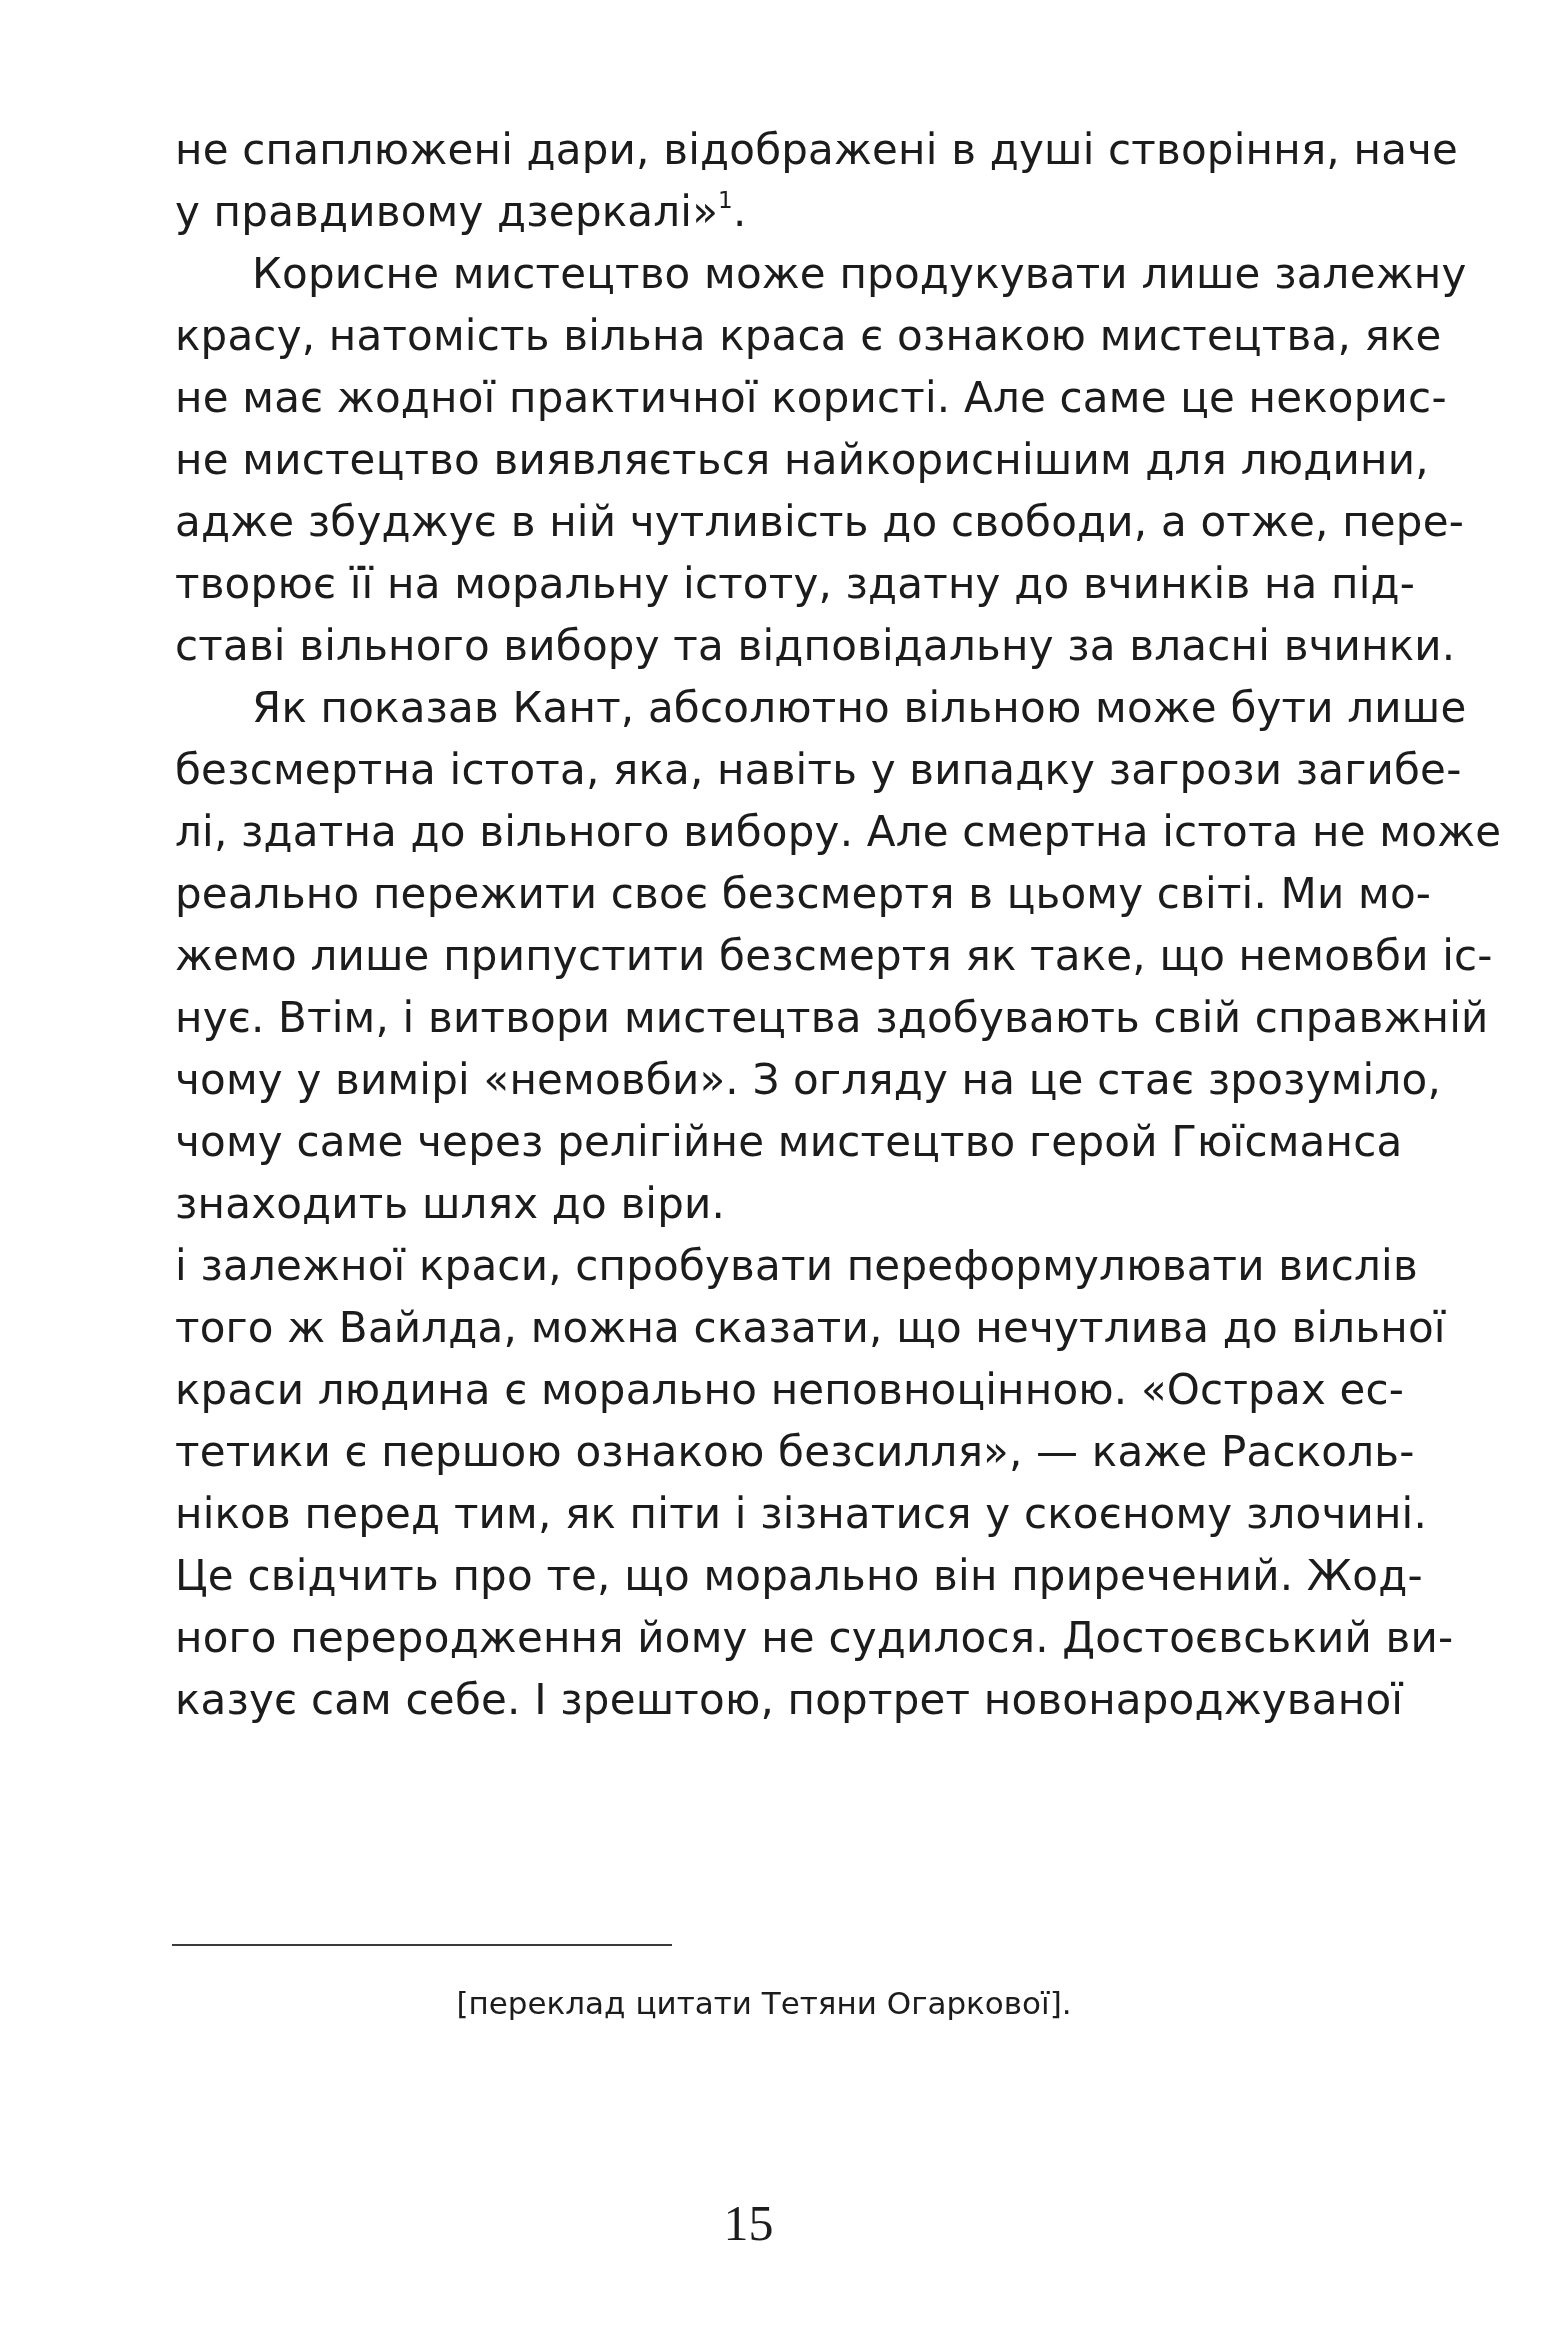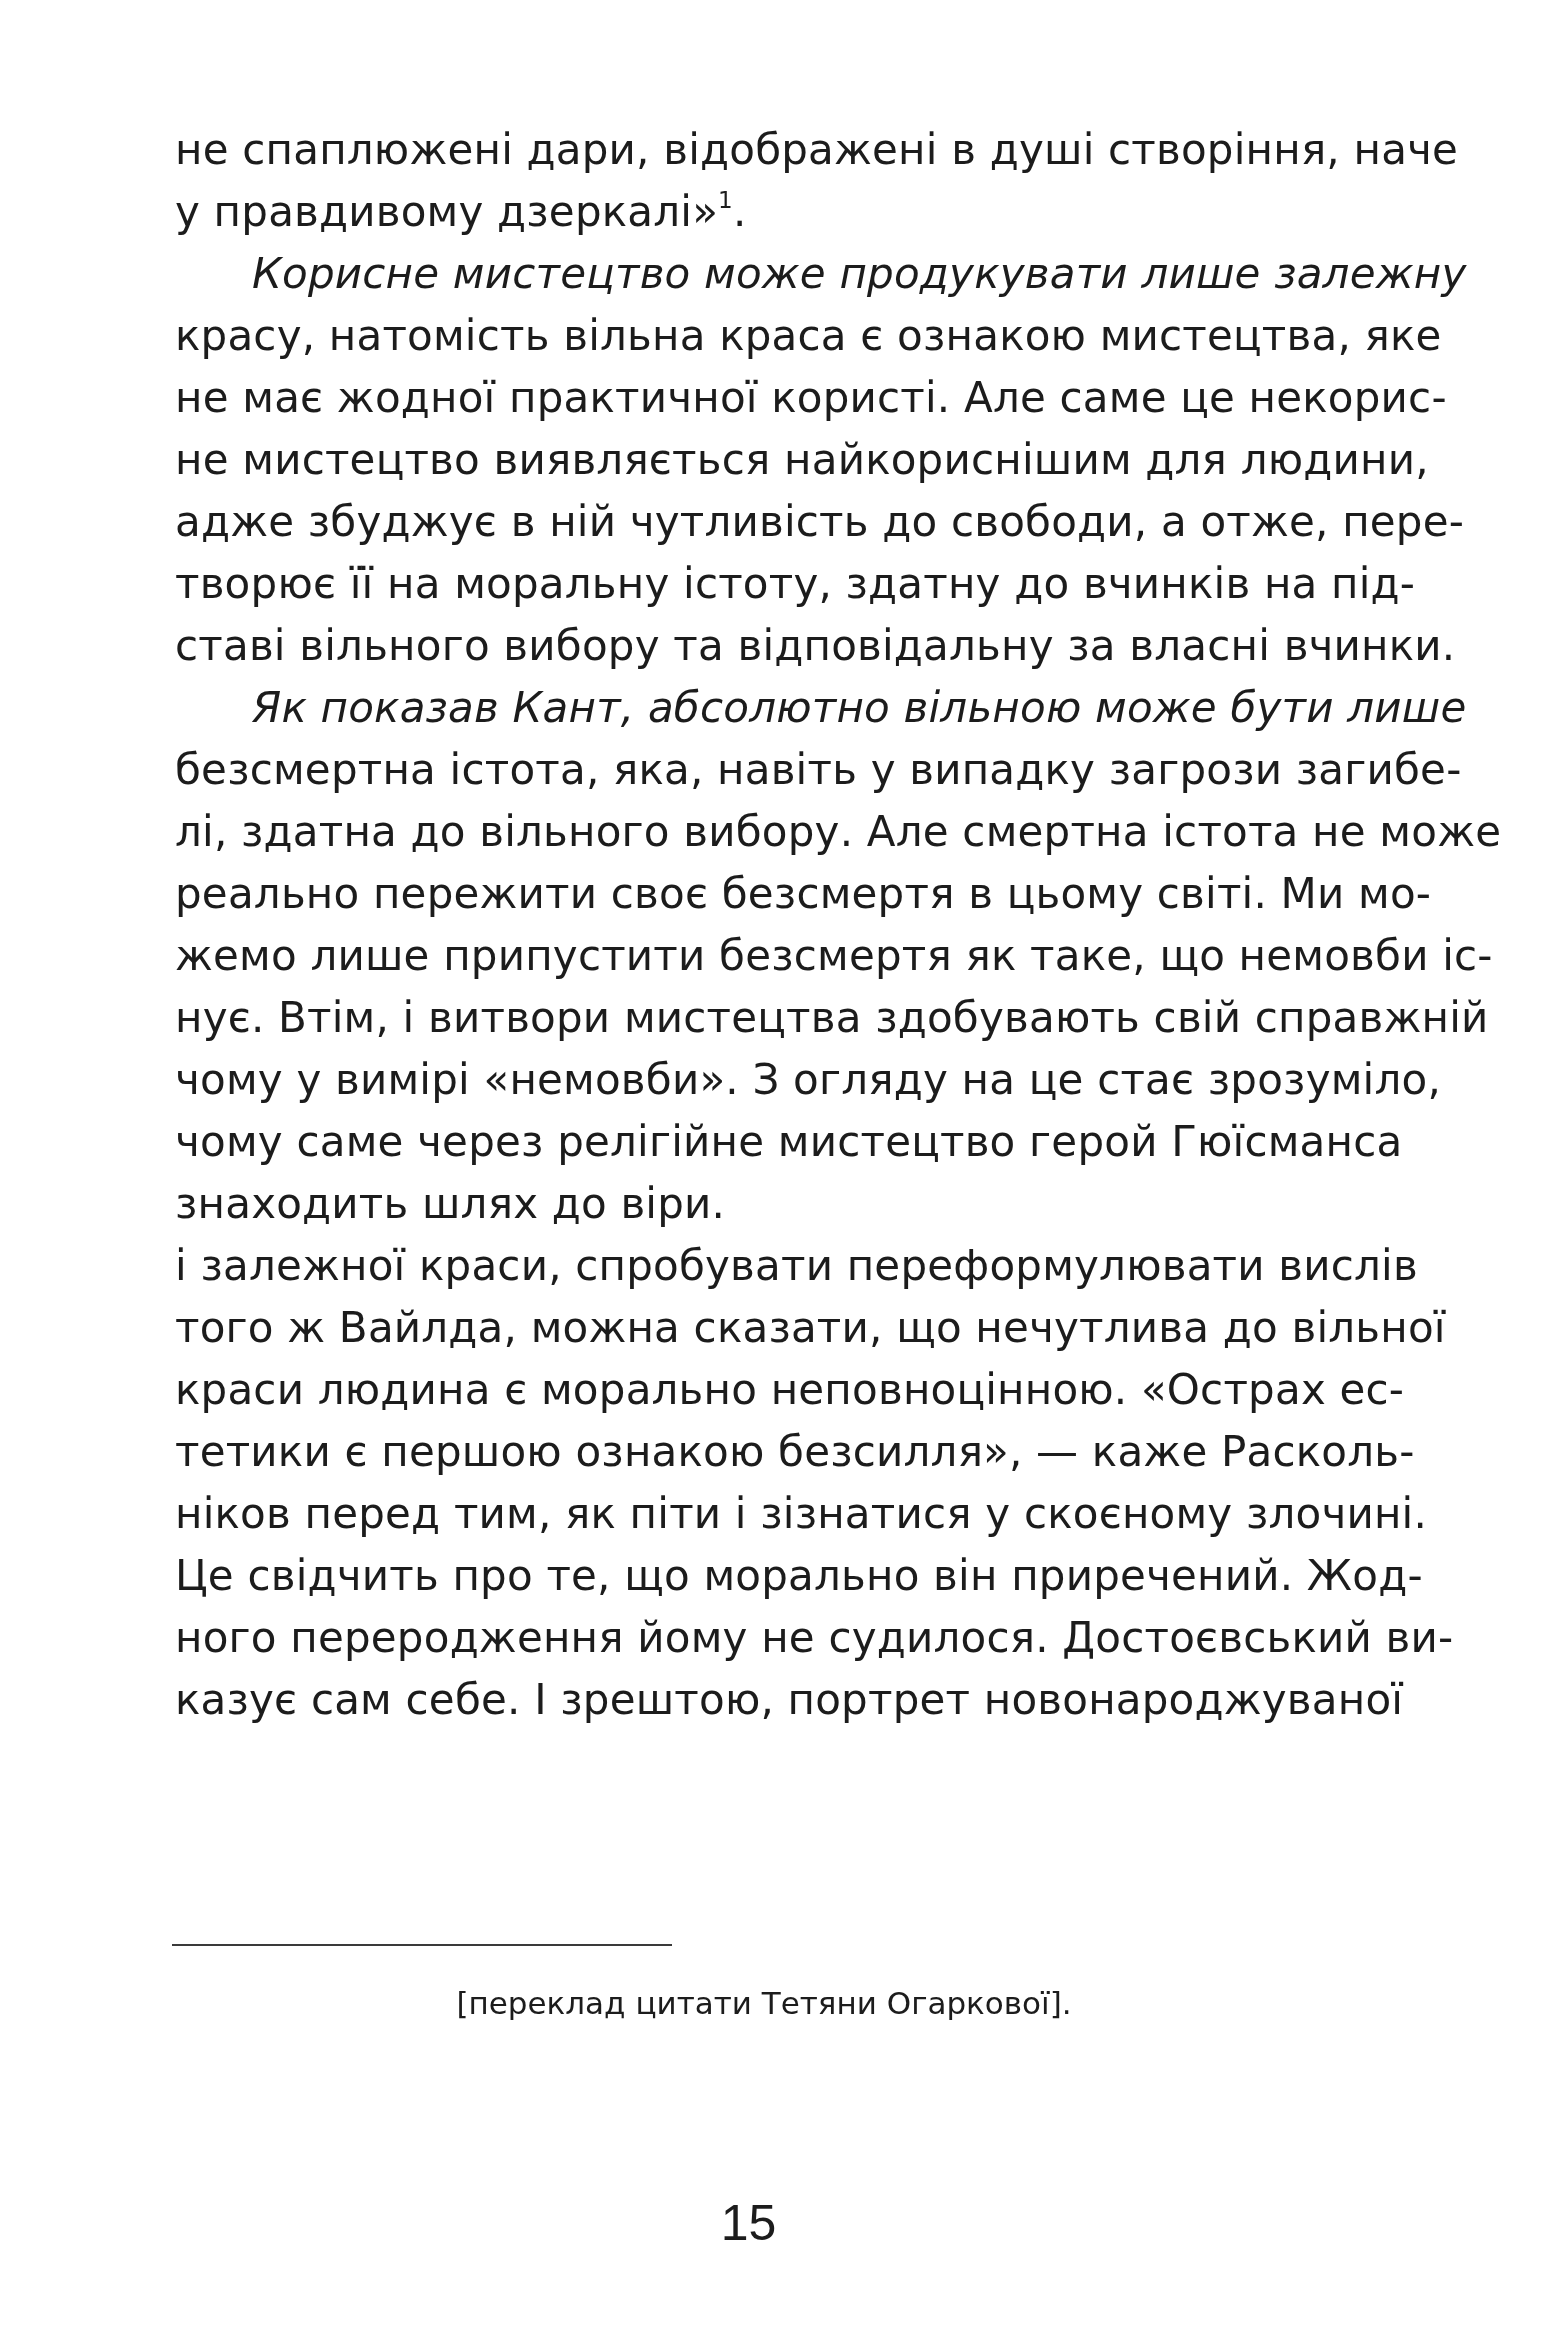--- a/index.html
+++ b/index.html
@@ -32,21 +32,21 @@
     display: block;
     height: 62px;
     line-height: 62px;
     font-size: 42px;
     white-space: nowrap;
     text-align: justify;
     text-align-last: justify;
     letter-spacing: 0.2px;
     overflow: visible;
   }
-  .line.indent { padding-left: 77px; font-style: italic; }
+  .line.indent { padding-left: 77px; }
   .line.last { text-align-last: left; }
   sup.fnref {
     font-size: 23px;
     line-height: 0;
     vertical-align: 18px;
   }
   .footnote-rule {
     position: absolute;
     left: 160px;
     top: 1944px;
@@ -77,21 +77,21 @@
     font-size: 21px;
     vertical-align: 8.1px;
   }
   .fn-indent { padding-left: 31px; text-align: center; }
   .page-number {
     position: absolute;
     left: 0;
     width: 1473px;
     top: 2187px;
     text-align: center;
-    font-family: Liberation Sans, sans-serif;
+    font-family: Liberation Serif, serif;
     font-size: 50px;
     line-height: 73px;
   }
 </style>
 </head>
 <body>
 
 <div class="page">
 
   <div class="body-text">

